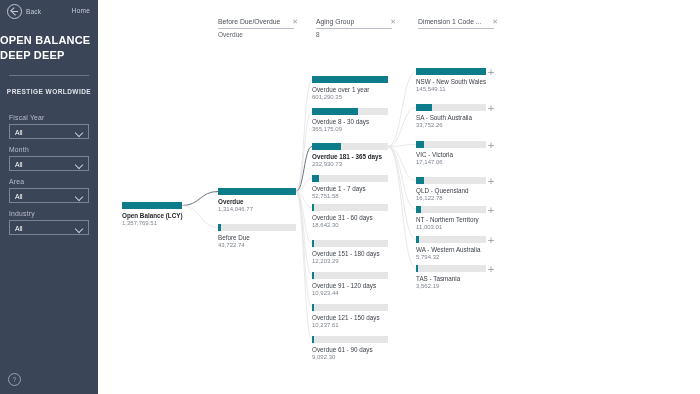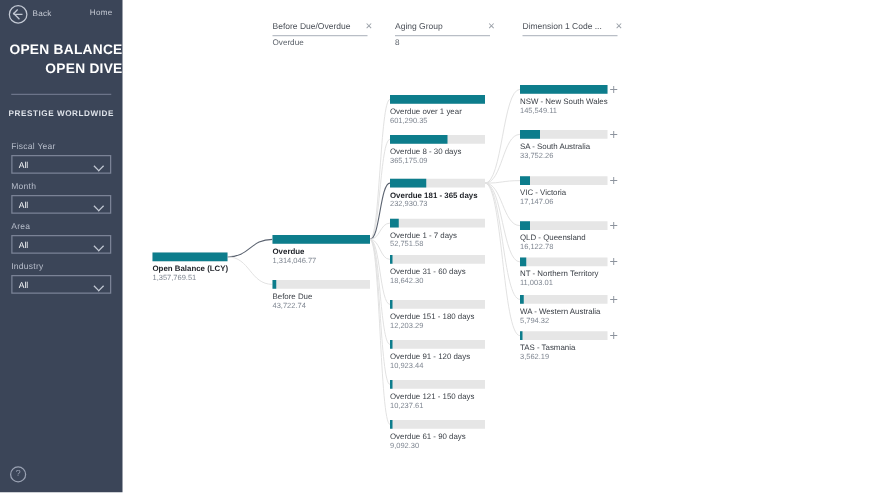--- a/index.html
+++ b/index.html
@@ -77,21 +77,21 @@
     right: 8px; top: 7px;
     font-size: 6.5px;
     color: #c7ccd6;
     cursor: pointer;
     letter-spacing: .2px;
   }
   .side-title {
     position: absolute;
     left: 0; top: 33px;
     width: 98px;
-    text-align: right;
+    text-align: left;
     color: #ffffff;
     font-size: 11px;
     font-weight: bold;
     line-height: 15px;
     letter-spacing: .2px;
   }
   .side-rule {
     position: absolute;
     left: 9px; top: 75px;
     width: 80px; height: 1px;
@@ -251,21 +251,21 @@
     <div class="side-topbar">
       <div class="back-group">
         <span class="circle-arrow"></span>
         <span class="back-label">Back</span>
       </div>
       <div class="home-label">Home</div>
     </div>
 
     <div class="side-title">
       <div>OPEN BALANCE</div>
-      <div>OPEN DIVE</div>
+      <div>DEEP DEEP</div>
     </div>
 
     <div class="side-rule"></div>
 
     <div class="side-company">PRESTIGE WORLDWIDE</div>
 
     <div class="filter-block" style="top:114px;">
       <div class="filter-label">Fiscal Year</div>
       <div class="filter-select">
         <span class="filter-value">All</span>

